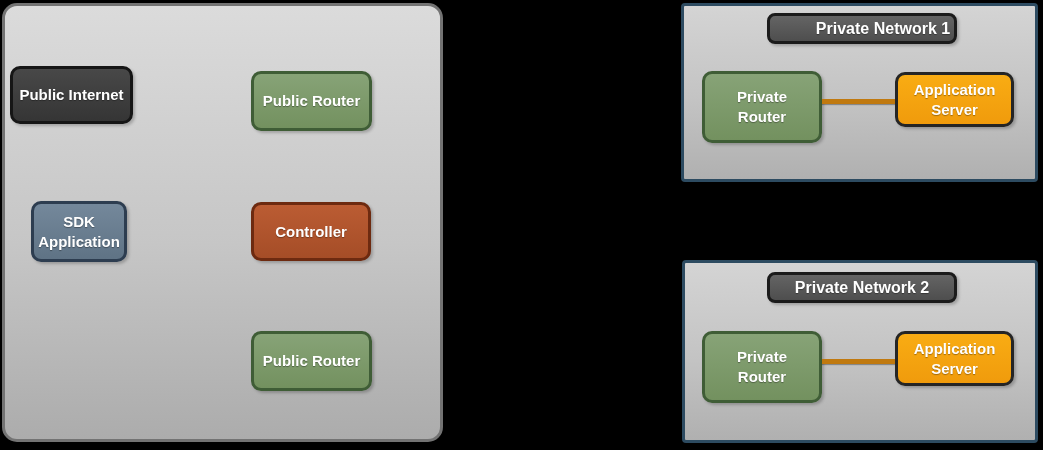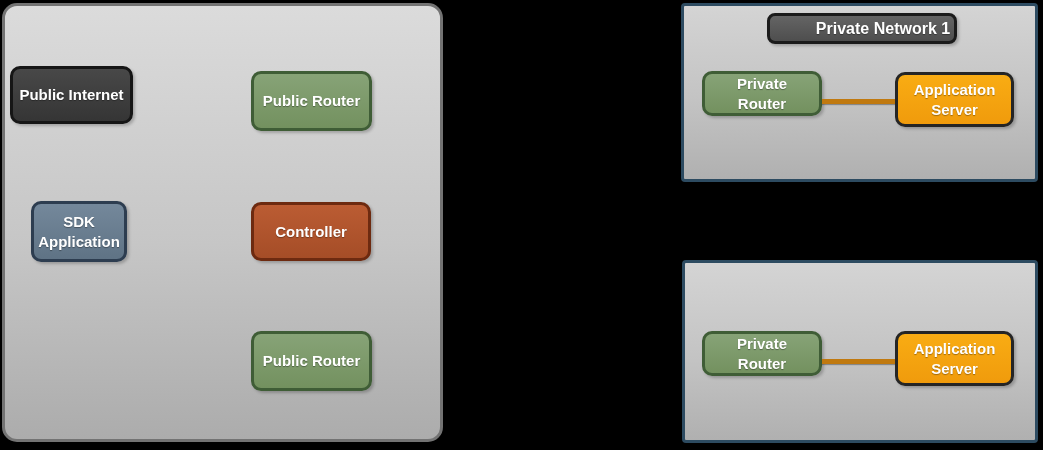--- a/index.html
+++ b/index.html
@@ -94,21 +94,21 @@
     border: 3px solid #6d2a10;
   }
   .orange {
     background: linear-gradient(180deg, #f9ac13, #f09b0c);
     border: 3px solid #252525;
   }
   .top-router    { left: 246px; top: 65px;  width: 121px; height: 60px; }
   .sdk-node      { left: 26px;  top: 195px; width: 96px; height: 61px; }
   .controller-node { left: 246px; top: 196px; width: 120px; height: 59px; }
   .bottom-router { left: 246px; top: 325px; width: 121px; height: 60px; }
-  .pn-router  { width: 120px; height: 45px; }
+  .pn-router  { width: 120px; height: 72px; }
   .pn-server  { width: 119px; height: 55px; }
   .pn1 .pn-router { left: 18px;  top: 65px; }
   .pn1 .pn-server { left: 211px; top: 66px; }
   .pn2 .pn-router { left: 17px;  top: 68px; }
   .pn2 .pn-server { left: 210px; top: 68px; }
   .connector {
     position: absolute;
     height: 5px;
     width: 73px;
     background: #c0790f;
@@ -131,18 +131,19 @@
   </div>
 
   <div class="net pn pn1">
     <div class="node pn-badge">Private Network 1</div>
     <div class="node green pn-router">Private Router</div>
     <div class="connector"></div>
     <div class="node orange pn-server">Application Server</div>
   </div>
 
   <div class="net pn pn2">
+    <div class="node pn-badge">Private Network 2</div>
     <div class="node green pn-router">Private Router</div>
     <div class="connector"></div>
     <div class="node orange pn-server">Application Server</div>
   </div>
 
 </div>
 
 </body></html>

